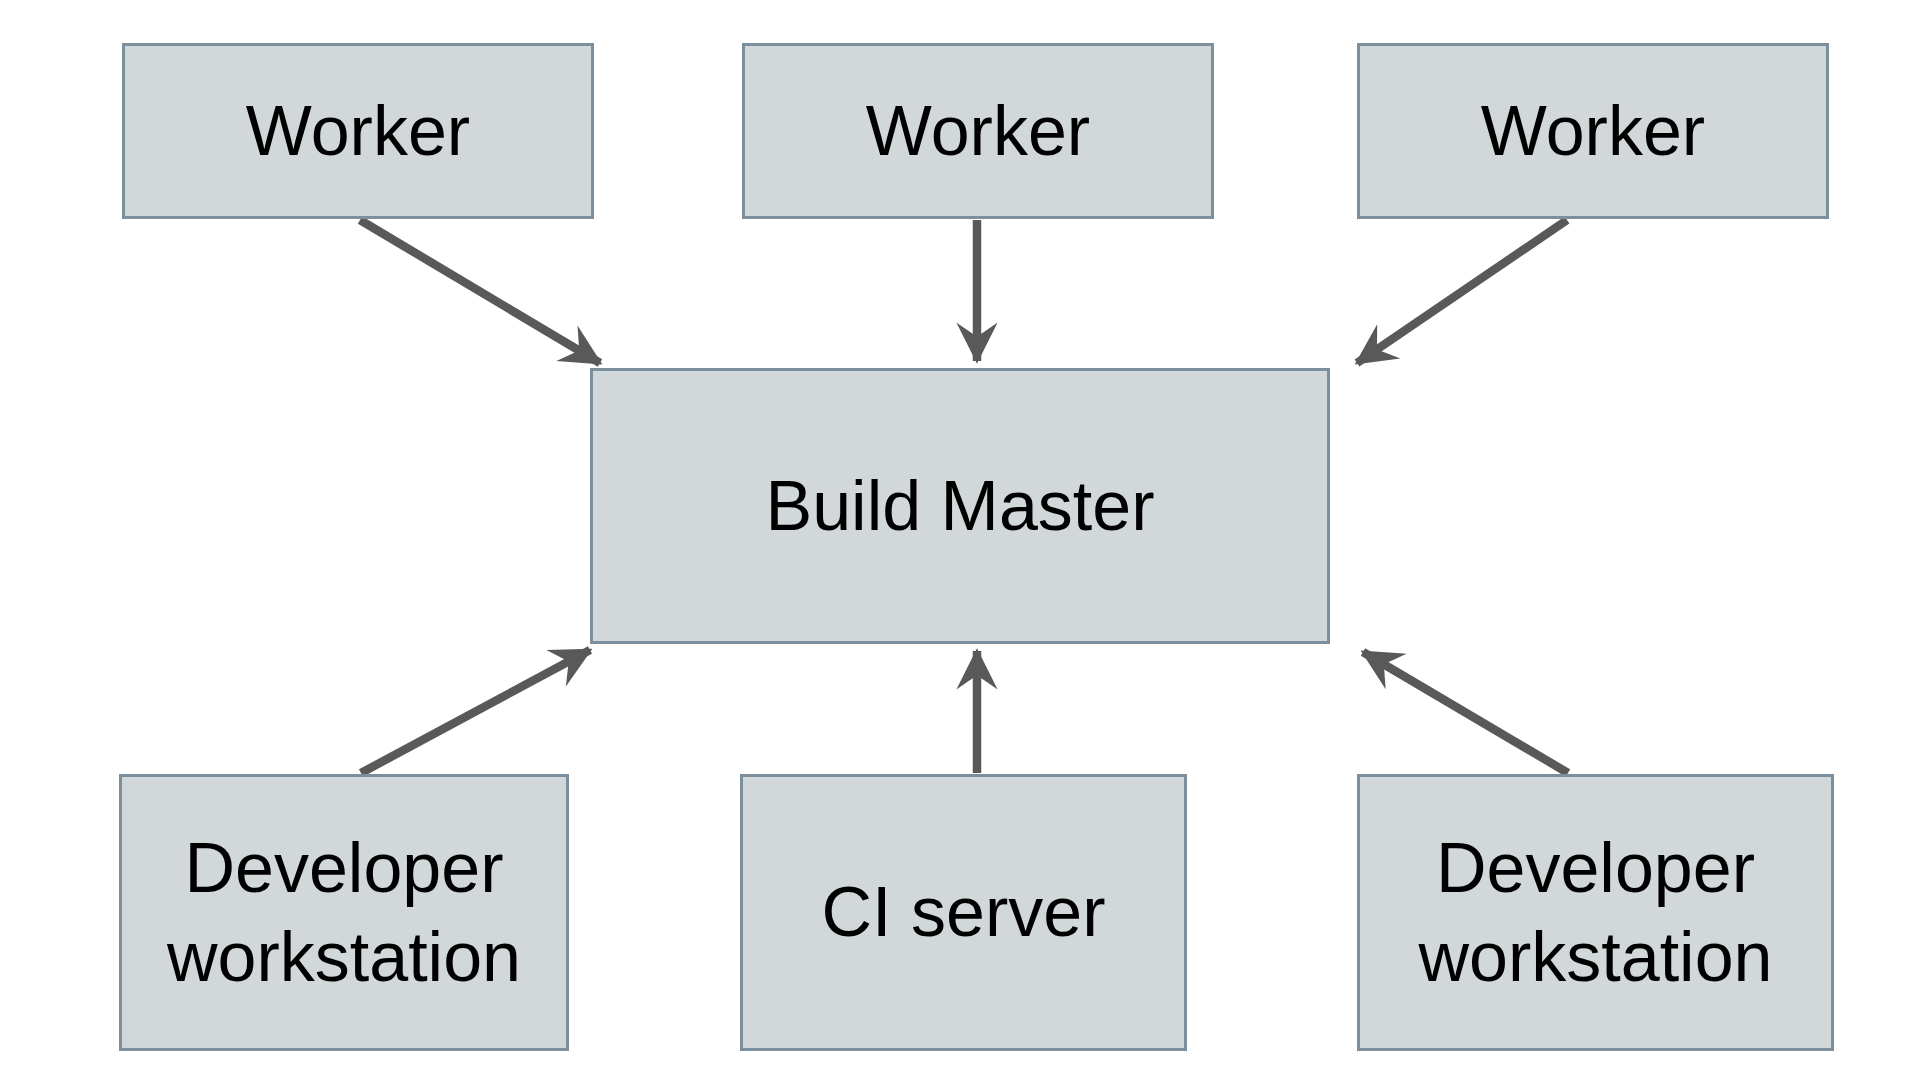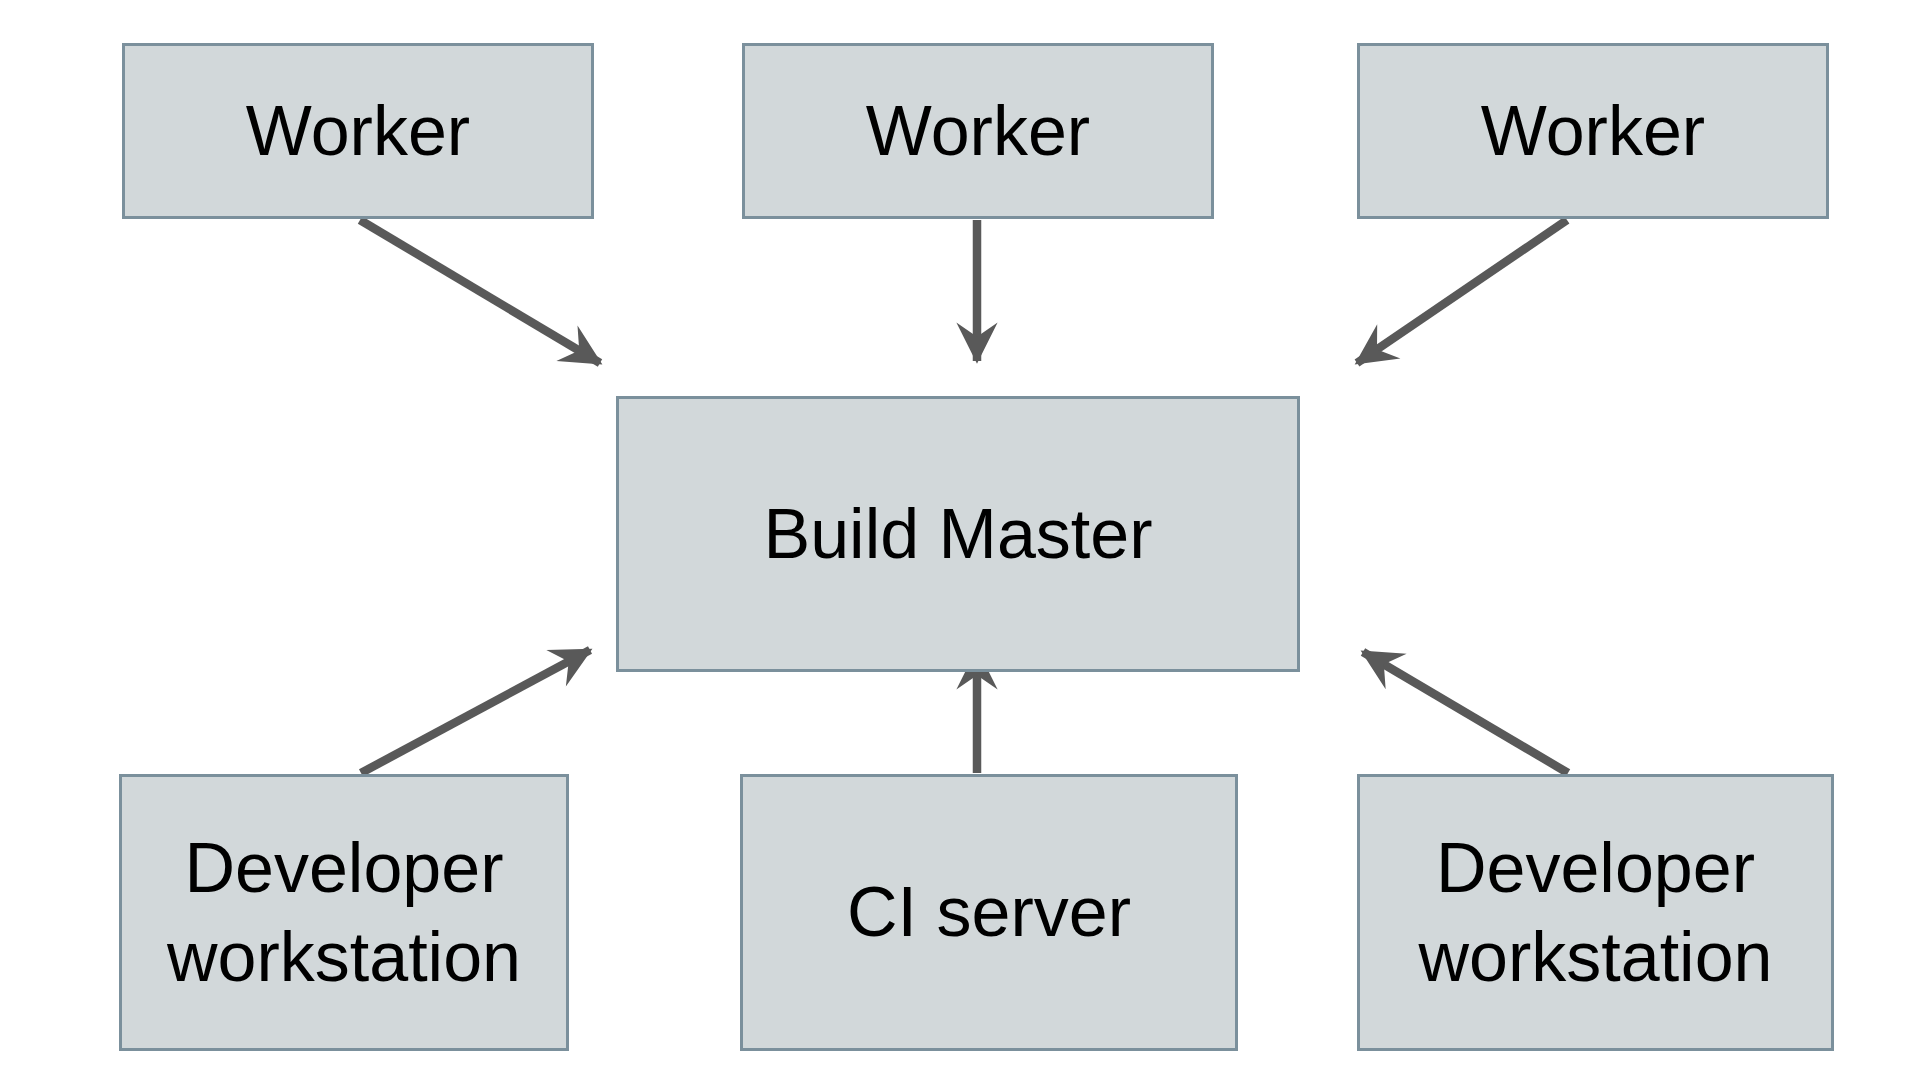--- a/index.html
+++ b/index.html
@@ -58,26 +58,26 @@
   <div id="nodes">
       <div class="node" style="left: 122px; top: 43px; width: 472px; height: 176px;">
         <div class="node-label">Worker</div>
       </div>
       <div class="node" style="left: 742px; top: 43px; width: 472px; height: 176px;">
         <div class="node-label">Worker</div>
       </div>
       <div class="node" style="left: 1357px; top: 43px; width: 472px; height: 176px;">
         <div class="node-label">Worker</div>
       </div>
-      <div class="node" style="left: 616px; top: 368px; width: 684px; height: 276px; margin-top: 28px;">
+      <div class="node" style="left: 590px; top: 368px; width: 740px; height: 276px;">
         <div class="node-label">Build Master</div>
       </div>
       <div class="node" style="left: 119px; top: 774px; width: 450px; height: 277px;">
         <div class="node-label">Developer workstation</div>
       </div>
-      <div class="node" style="left: 740px; top: 774px; width: 498px; height: 277px;">
+      <div class="node" style="left: 740px; top: 774px; width: 447px; height: 277px;">
         <div class="node-label">CI server</div>
       </div>
       <div class="node" style="left: 1357px; top: 774px; width: 477px; height: 277px;">
         <div class="node-label">Developer workstation</div>
       </div>
     </div>
 </div>
 
 </body></html>

